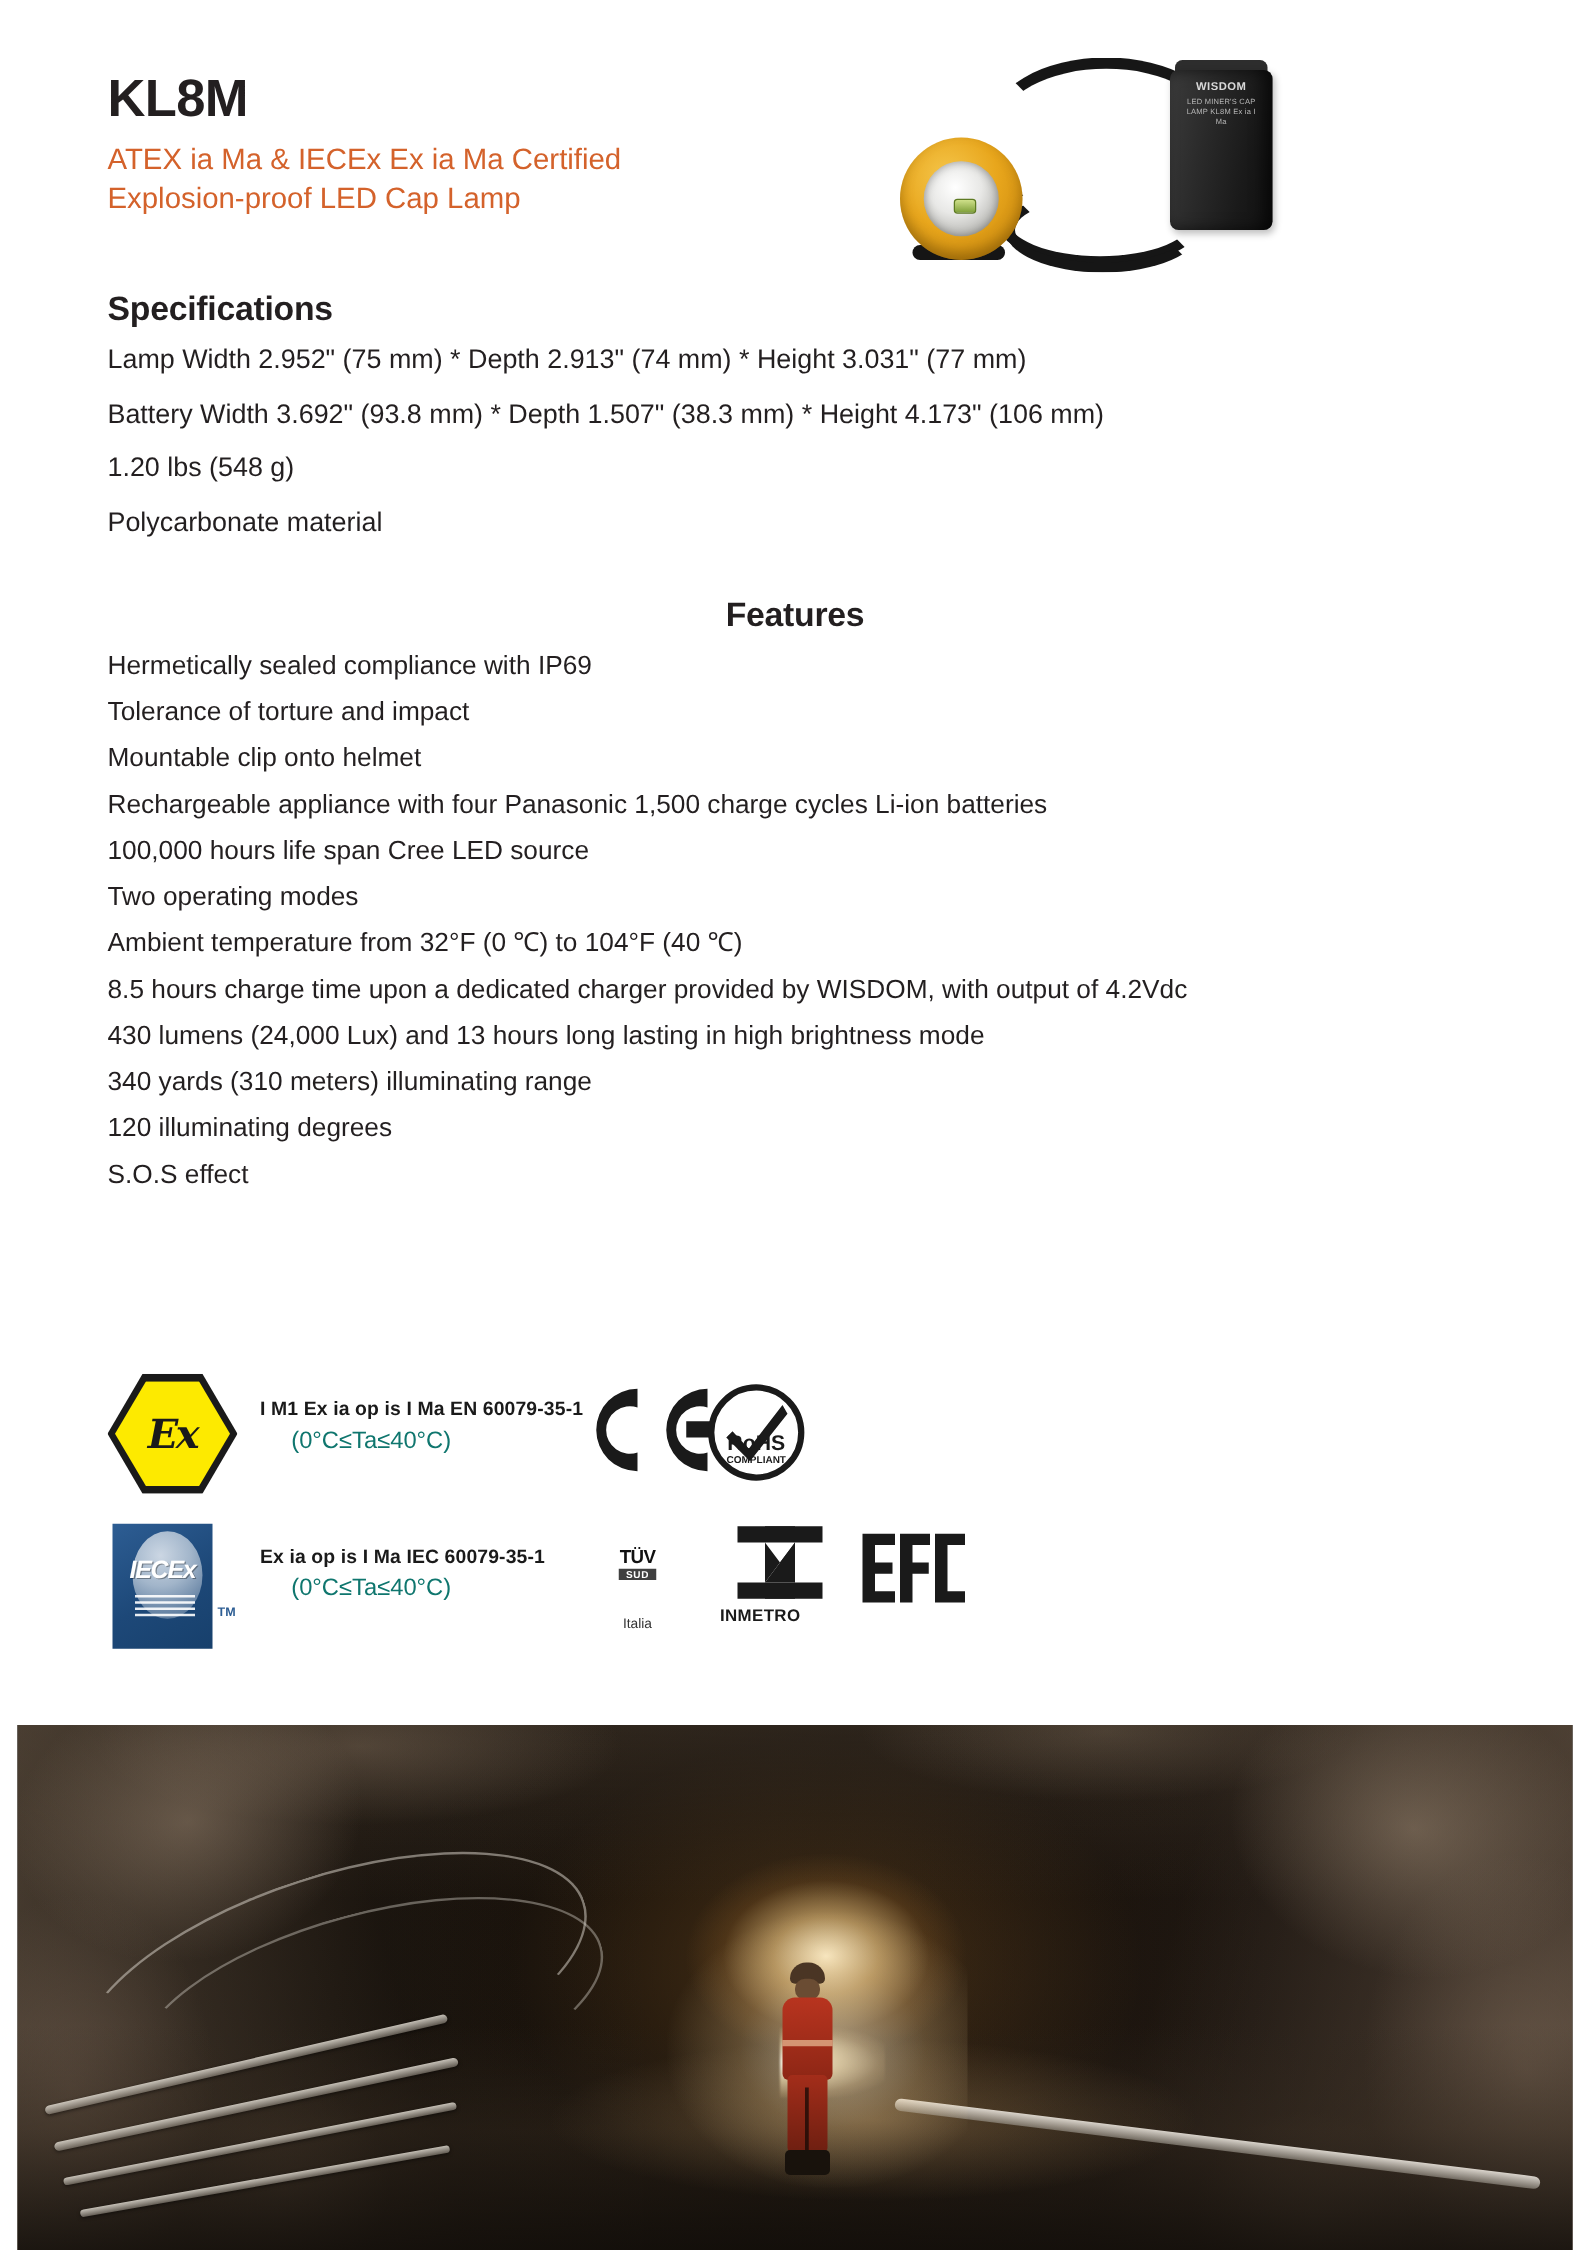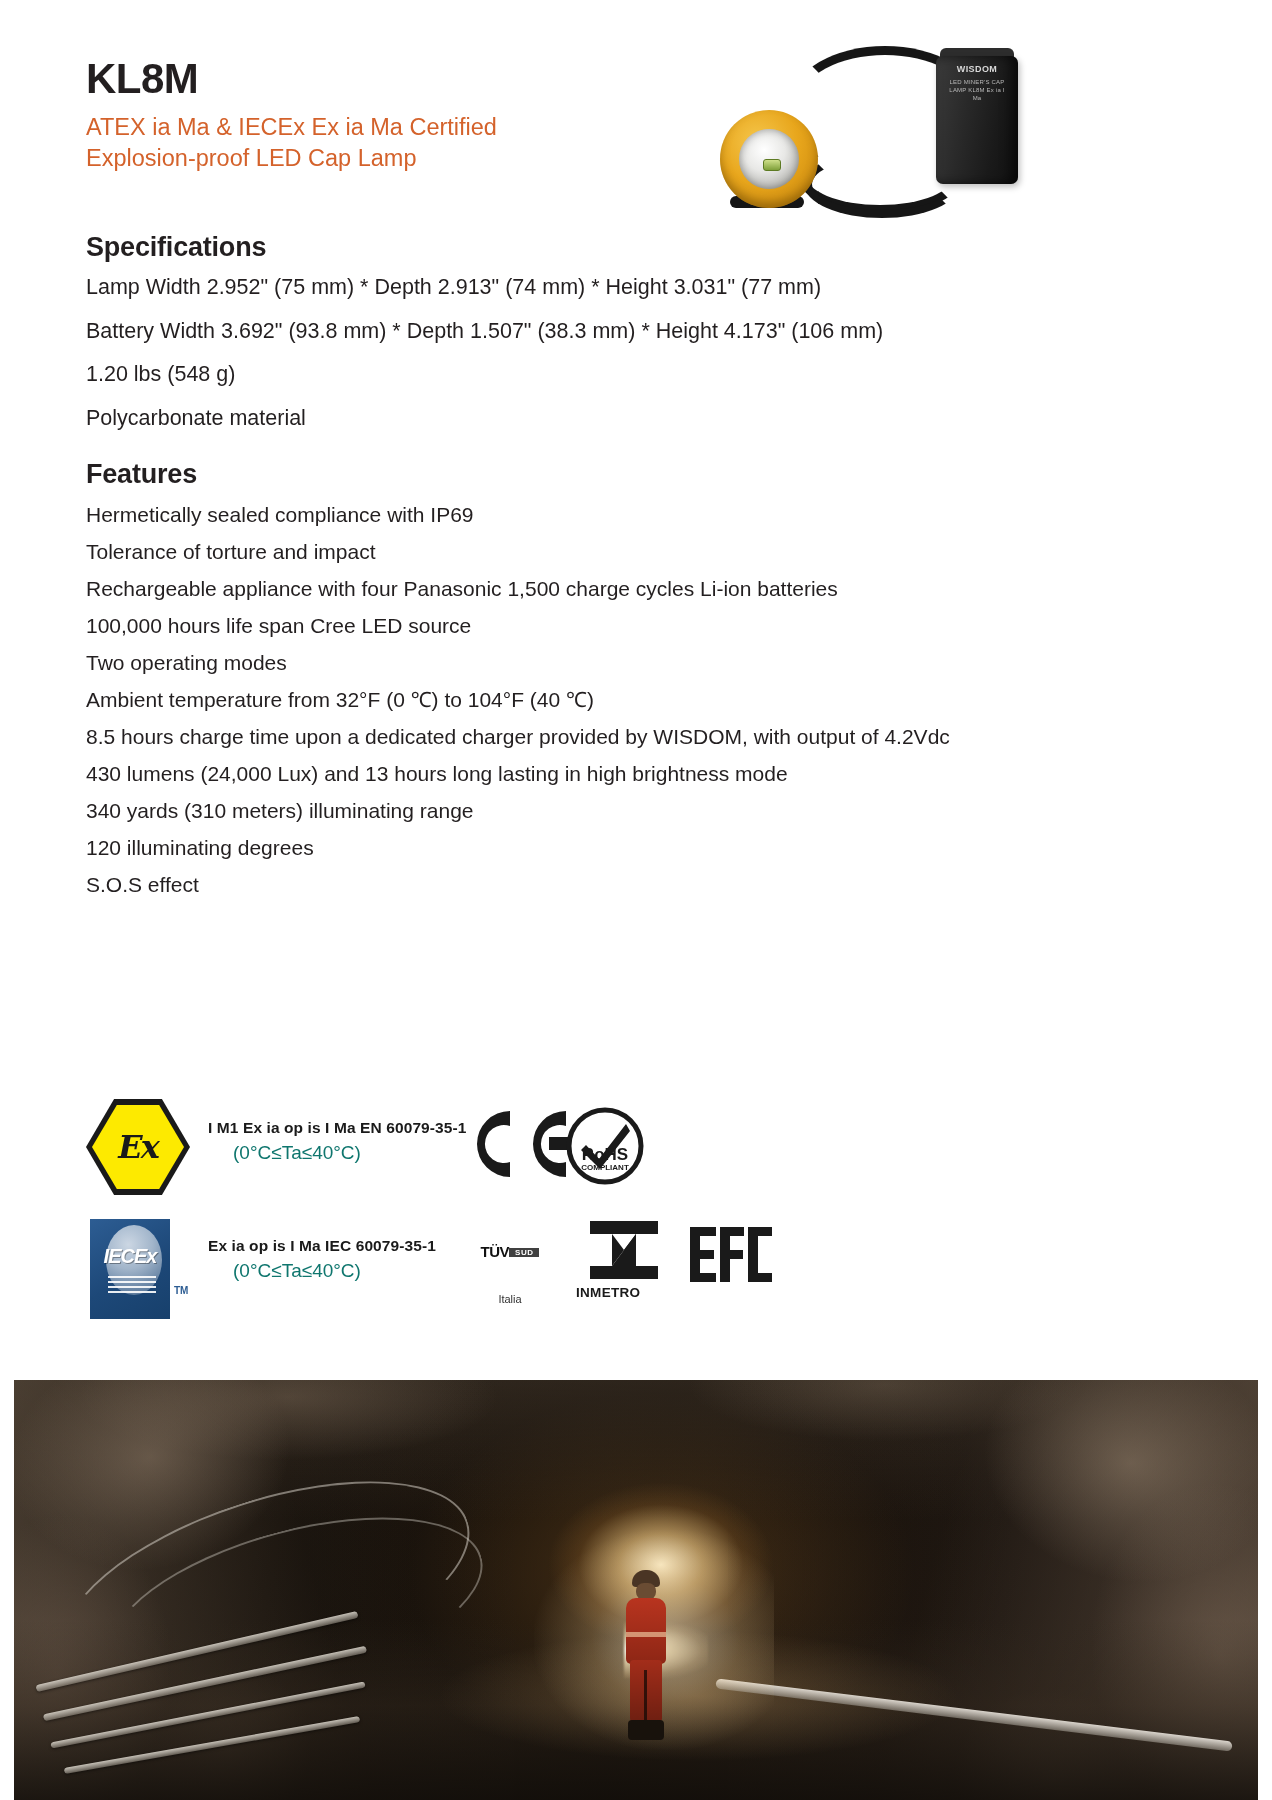--- a/index.html
+++ b/index.html
@@ -179,21 +179,22 @@
     padding: 0;
   }
   .spec-list li {
     font-size: 21.5px;
     line-height: 1.0;
     color: #231f20;
     margin-bottom: 22px;
     white-space: nowrap;
   }
   .features-heading {
-    margin-top: 30px;
+    margin-top: 48px;
+    text-align: center;
   }
   .feature-list li {
     font-size: 21px;
     line-height: 1.0;
     color: #231f20;
     margin-bottom: 16px;
     white-space: nowrap;
   }
 
   
@@ -342,21 +343,21 @@
     background: linear-gradient(135deg, #6ba3d6 0%, #2e6fb0 35%, #15508f 70%, #0d3a६b 100%);
     clip-path: polygon(30% 0%, 70% 0%, 100% 30%, 100% 70%, 70% 100%, 30% 100%, 0% 70%, 0% 30%);
     display: flex;
     align-items: center;
     justify-content: center;
   }
   .tuv-inner {
     width: 48px; height: 34px;
     background: #ffffff;
     display: flex;
-    flex-direction: row;
+    flex-direction: column;
     align-items: center;
     justify-content: center;
   }
   .tuv-word {
     font-size: 15px;
     font-weight: bold;
     color: #111;
     line-height: 1;
     letter-spacing: -.5px;
   }
@@ -607,20 +608,21 @@
       <li>Lamp Width 2.952" (75 mm) * Depth 2.913" (74 mm) * Height 3.031" (77 mm)</li>
       <li>Battery Width 3.692" (93.8 mm) * Depth 1.507" (38.3 mm) * Height 4.173" (106 mm)</li>
       <li>1.20 lbs (548 g)</li>
       <li>Polycarbonate material</li>
     </ul>
 
     <div class="section-heading features-heading">Features</div>
     <ul class="feature-list">
       <li>Hermetically sealed compliance with IP69</li>
       <li>Tolerance of torture and impact</li>
+      <li>Mountable clip onto helmet</li>
       <li>Rechargeable appliance with four Panasonic 1,500 charge cycles Li-ion batteries</li>
       <li>100,000 hours life span Cree LED source</li>
       <li>Two operating modes</li>
       <li>Ambient temperature from 32°F (0 ℃) to 104°F (40 ℃)</li>
       <li>8.5 hours charge time upon a dedicated charger provided by WISDOM, with output of 4.2Vdc</li>
       <li>430 lumens (24,000 Lux) and 13 hours long lasting in high brightness mode</li>
       <li>340 yards (310 meters) illuminating range</li>
       <li>120 illuminating degrees</li>
       <li>S.O.S effect</li>
     </ul>

